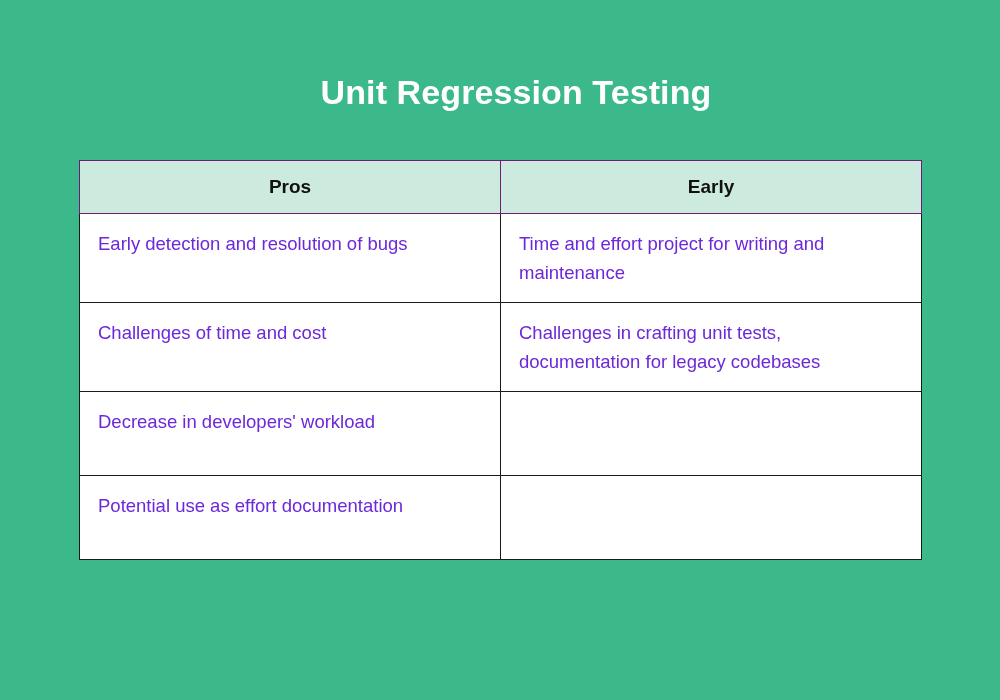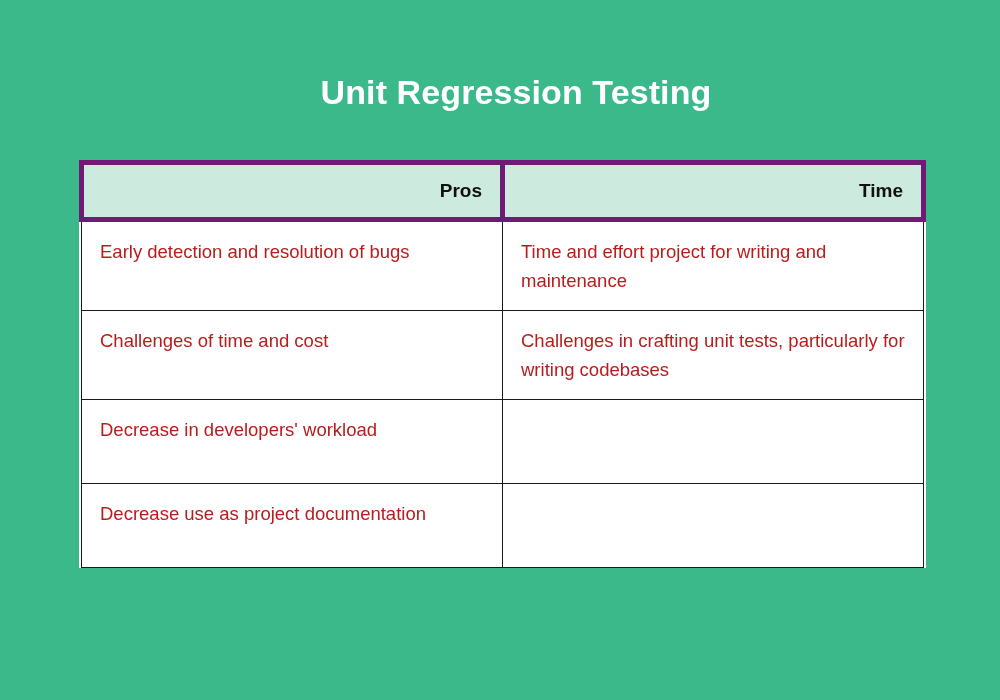--- a/index.html
+++ b/index.html
@@ -47,30 +47,30 @@
   }
   table.proscons col.c1,
   table.proscons col.c2 {
     width: 421px;
   }
   table.proscons th {
     background: #cdeade;
     color: #111111;
     font-size: 19px;
     font-weight: bold;
-    text-align: right;
+    text-align: center;
     padding: 14px 18px 15px 18px;
-    border: 5px solid #701a75;
+    border: 1px solid #701a75;
     height: 22px;
     vertical-align: middle;
     line-height: 23px;
   }
   table.proscons td {
     background: #ffffff;
-    color: #b91c1c;
+    color: #6d28d9;
     font-size: 18.5px;
     font-weight: normal;
     text-align: left;
     padding: 15px 18px 15px 18px;
     border: 1px solid #1a1a1a;
     vertical-align: top;
     line-height: 29px;
     height: 53px;
   }
   td.empty-cell {
@@ -86,37 +86,37 @@
 
   <div class="table-wrap">
     <table class="proscons">
       <colgroup>
         <col class="c1">
         <col class="c2">
       </colgroup>
       <thead>
         <tr>
           <th>Pros</th>
-          <th>Time</th>
+          <th>Early</th>
         </tr>
       </thead>
       <tbody>
         <tr>
           <td>Early detection and resolution of bugs</td>
           <td>Time and effort project for writing and maintenance</td>
         </tr>
         <tr>
           <td>Challenges of time and cost</td>
-          <td>Challenges in crafting unit tests, particularly for writing codebases</td>
+          <td>Challenges in crafting unit tests, documentation for legacy codebases</td>
         </tr>
         <tr>
           <td>Decrease in developers' workload</td>
           <td class="empty-cell"></td>
         </tr>
         <tr>
-          <td>Decrease use as project documentation</td>
+          <td>Potential use as effort documentation</td>
           <td class="empty-cell"></td>
         </tr>
       </tbody>
     </table>
   </div>
 
 </div>
 
 </body></html>

